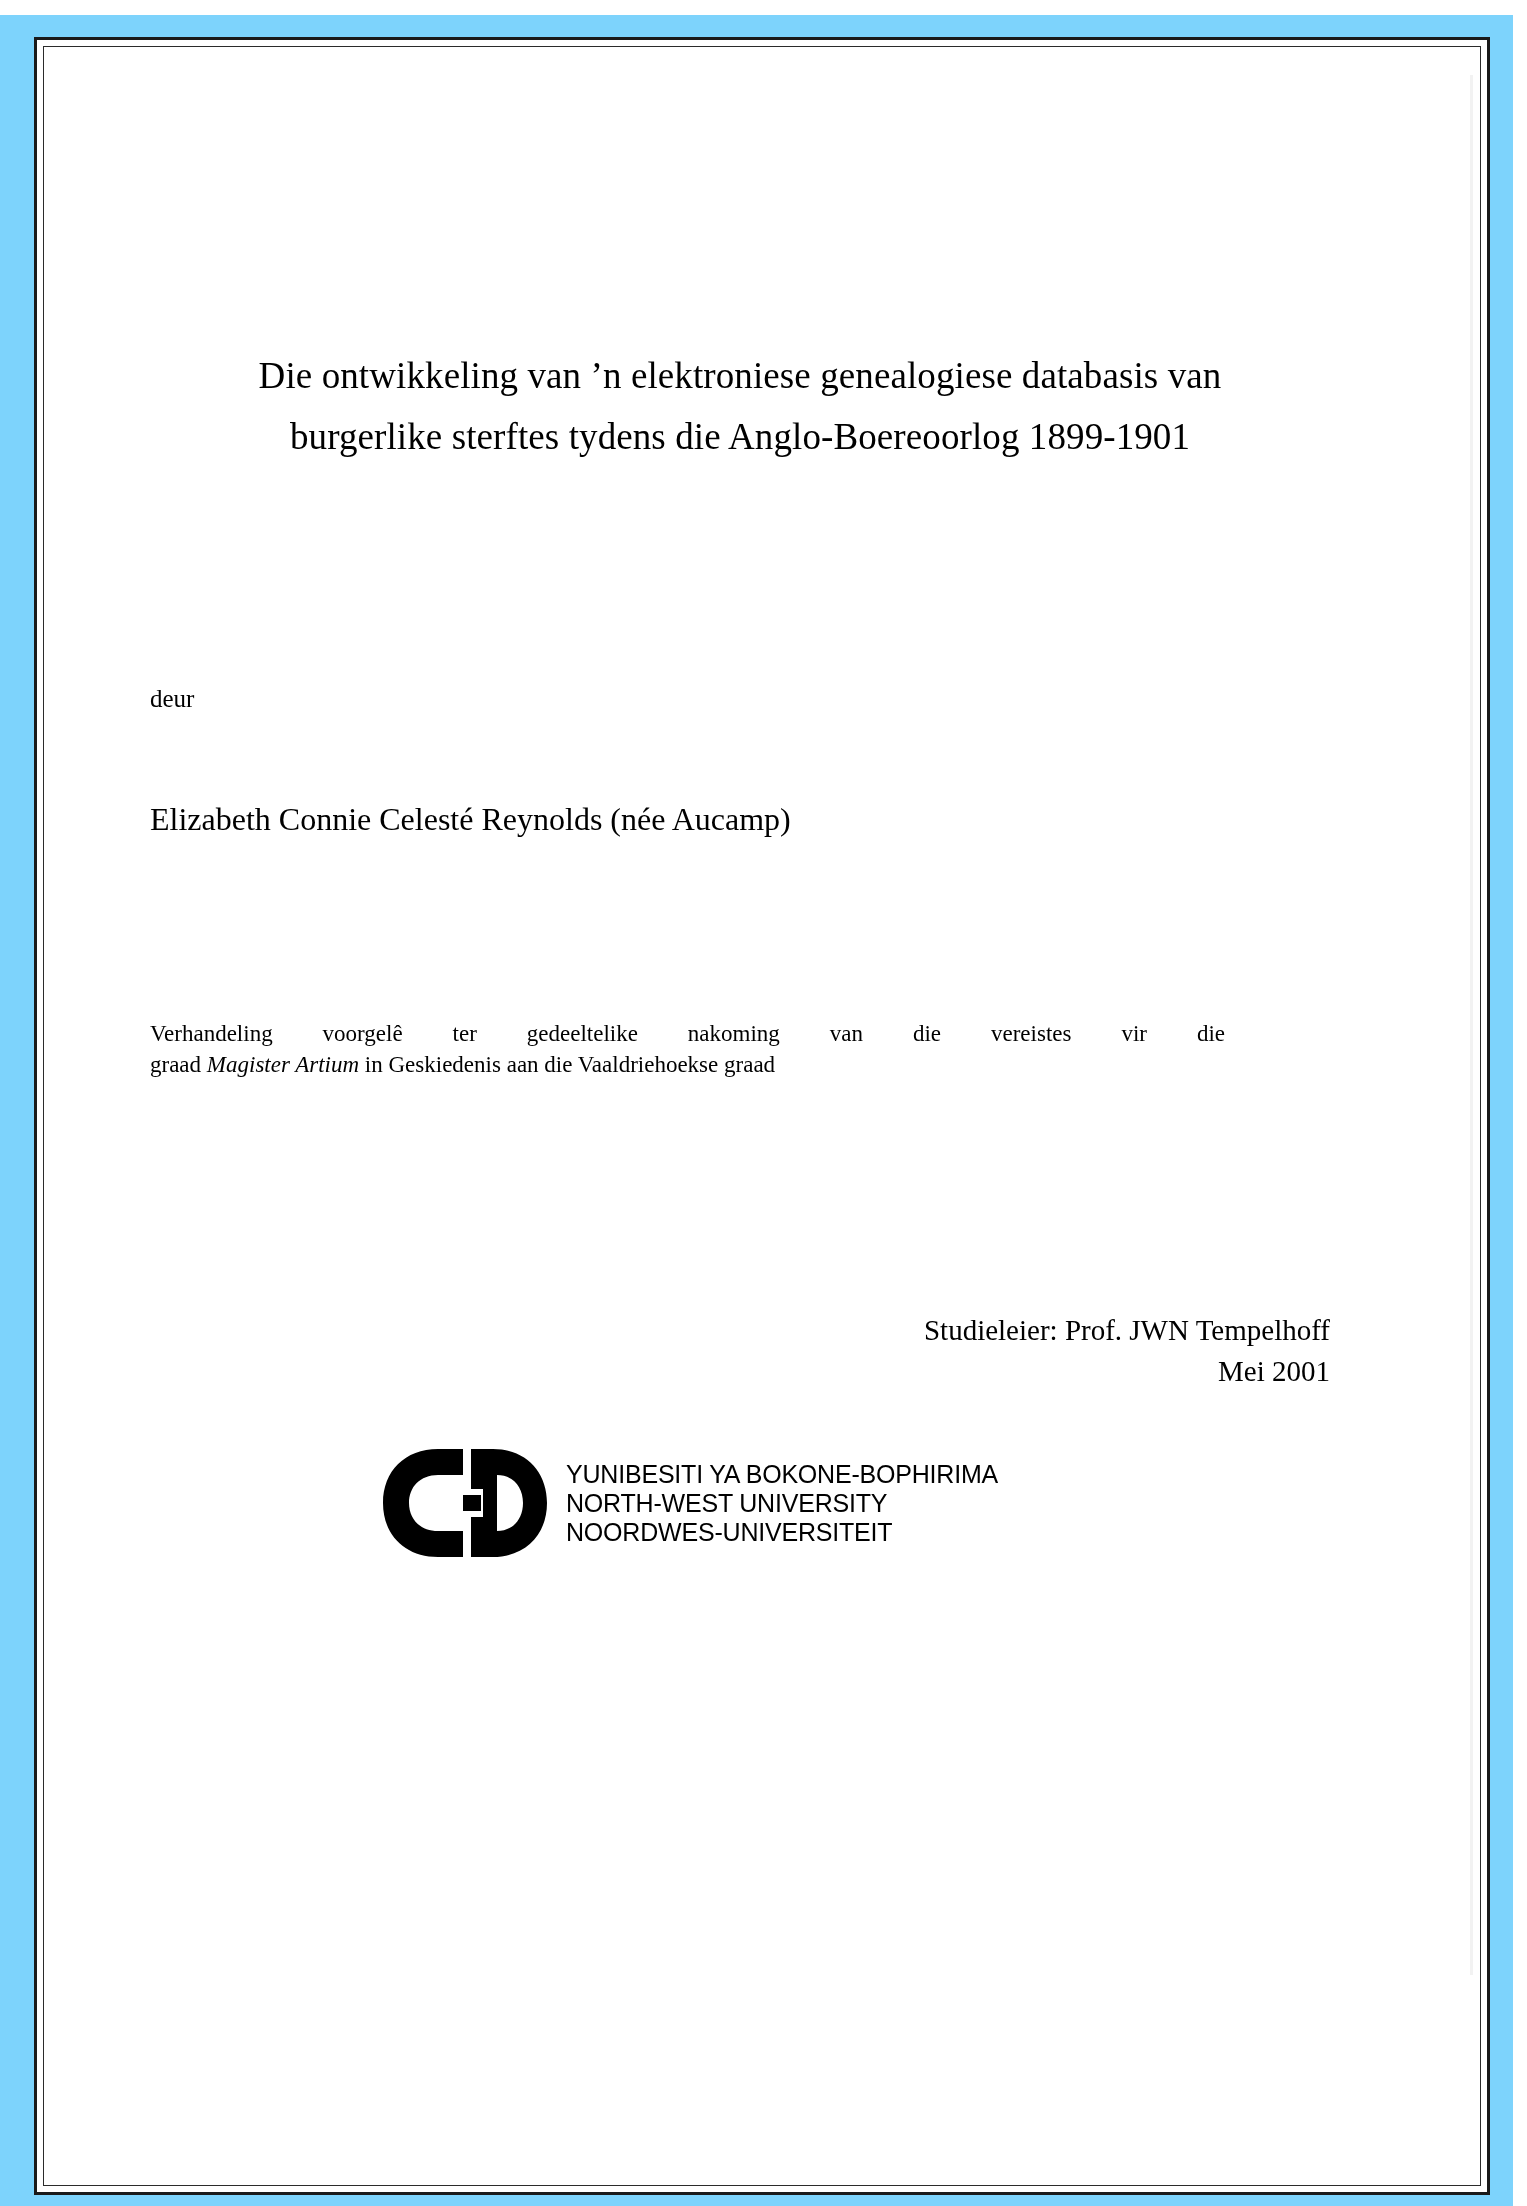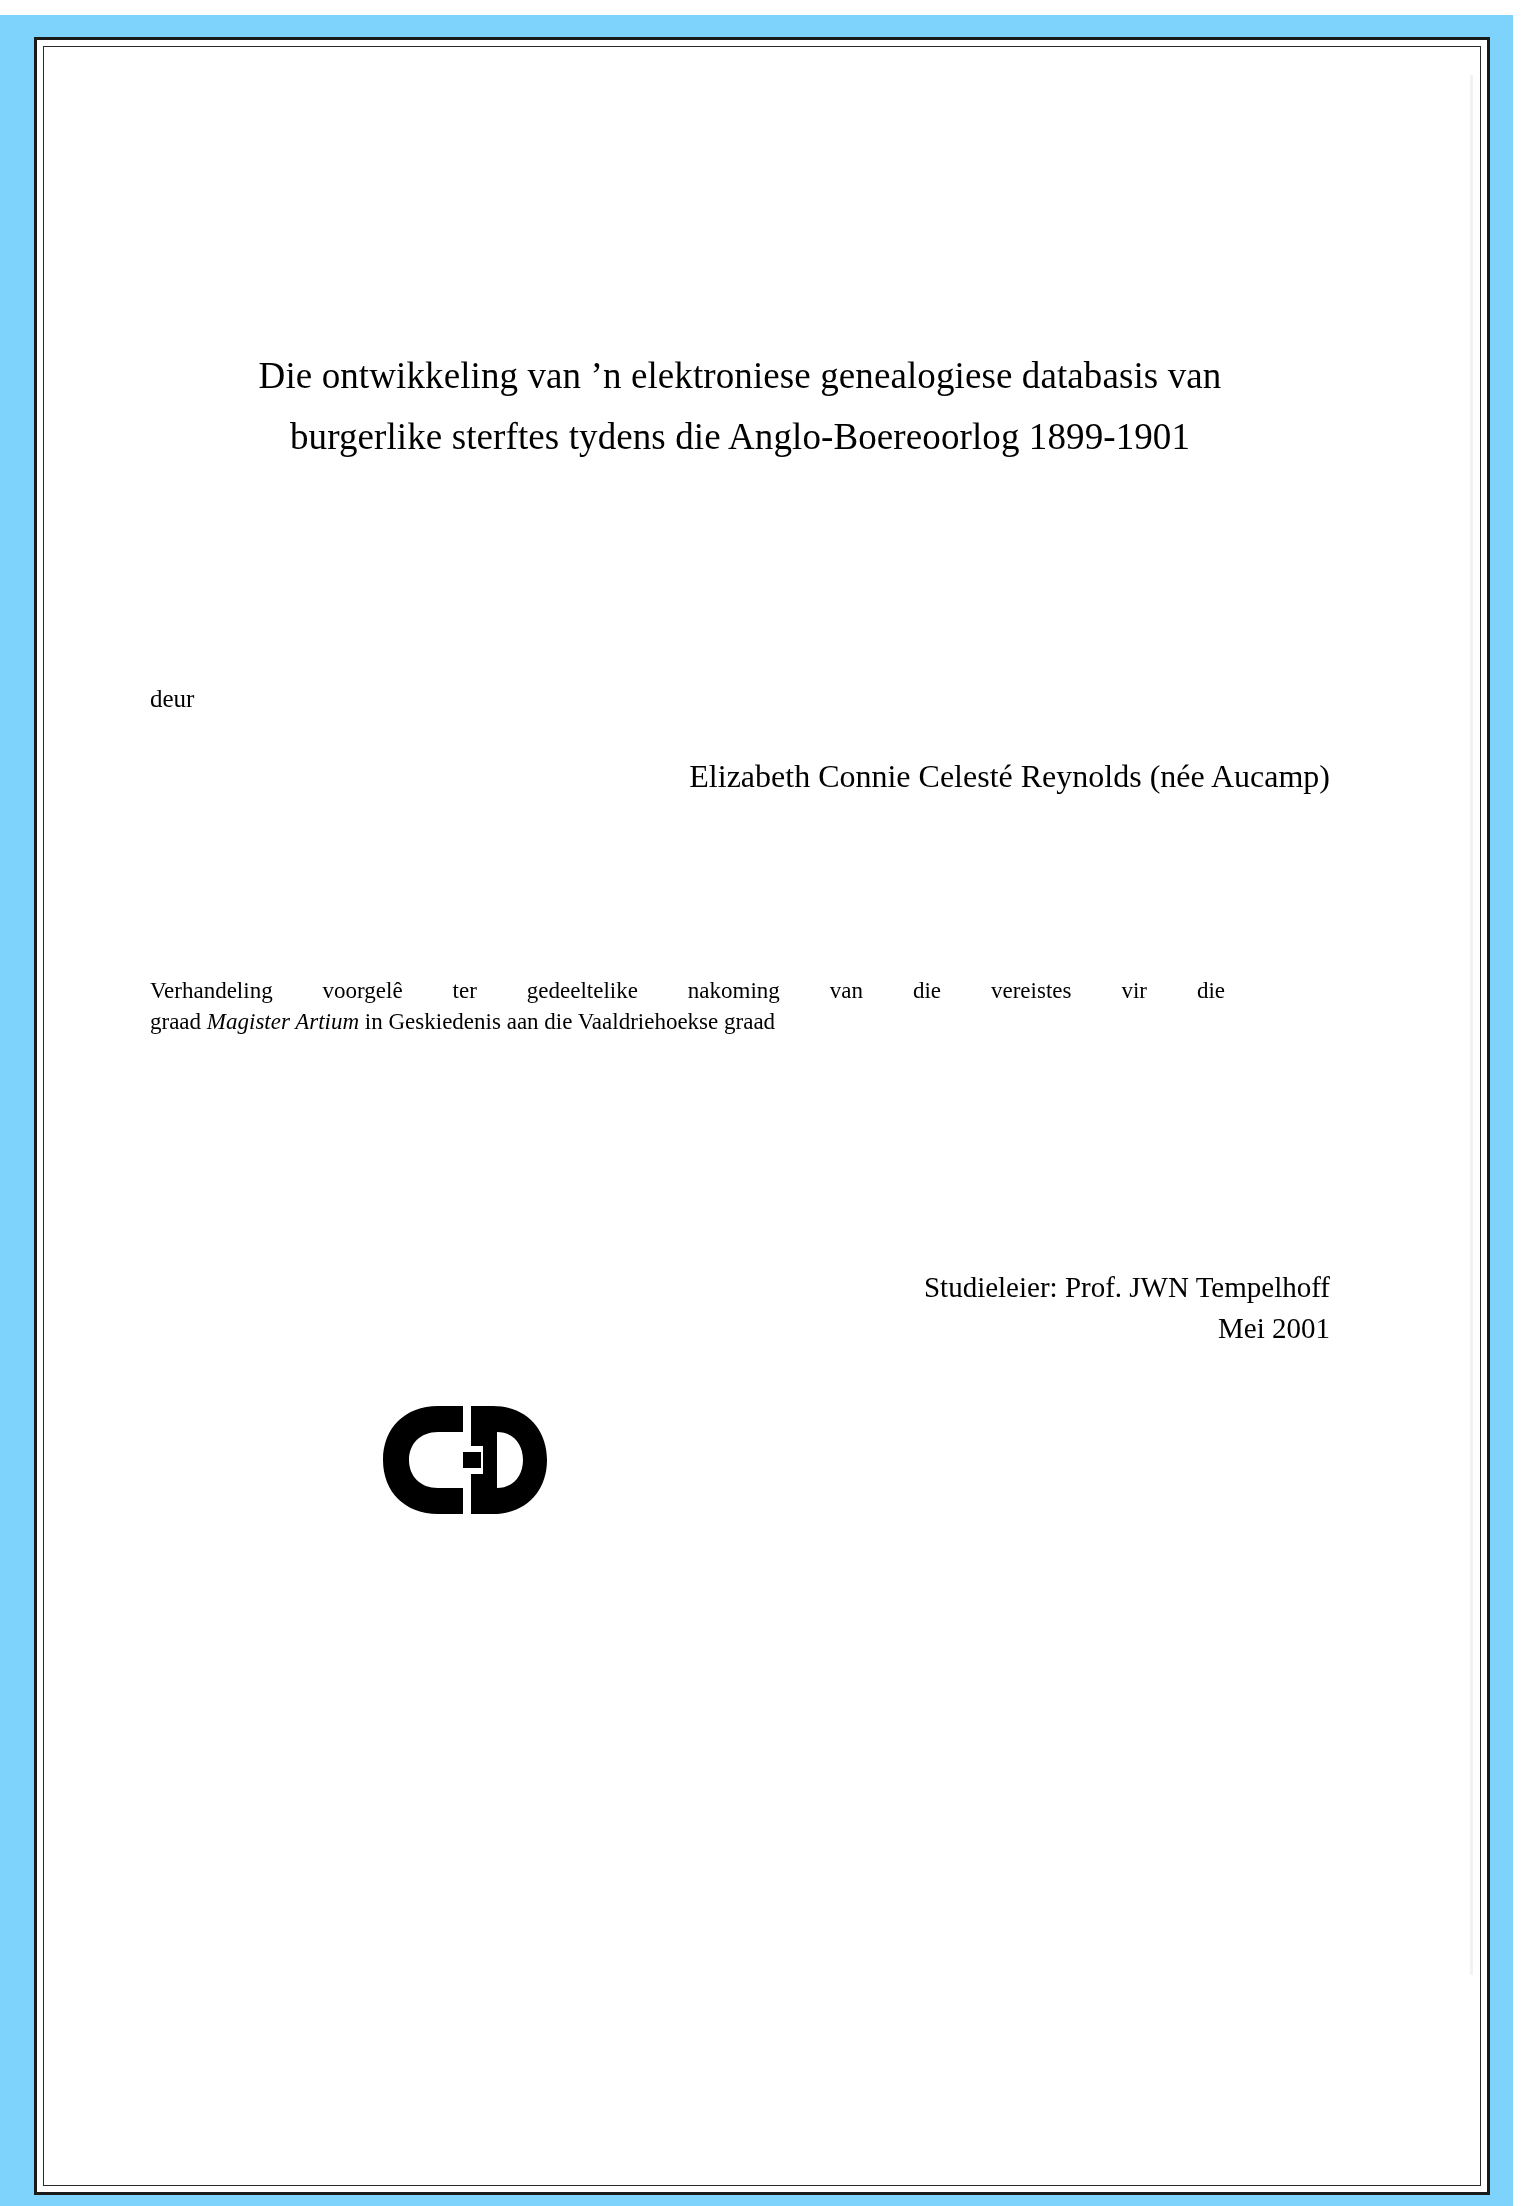--- a/index.html
+++ b/index.html
@@ -65,23 +65,23 @@
     display: block;
   }
 
   .deur {
     text-align: left;
     font-size: 25px;
     margin-top: 218px;
   }
 
   .author {
-    text-align: right;
+    text-align: left;
     font-size: 32px;
-    margin-top: 45px;
+    margin-top: 88px;
   }
 
   .statement {
     margin-top: 180px;
     font-size: 23px;
     line-height: 1.35;
     text-align: justify;
     width: 1075px;
   }
   .statement .l1 {
@@ -174,16 +174,21 @@
     <div class="logo-block">
       <span class="logo-mark">
         <svg viewBox="0 0 185 120" width="185" height="120" aria-hidden="true">
 
           <path d="M63 6 C30 6 8 28 8 60 C8 92 30 114 63 114 L88 114 L88 88 L63 88 C45 88 34 76 34 60 C34 44 45 32 63 32 L88 32 L88 6 Z" fill="#000000"></path>
           <path d="M96 6 L96 114 L118 114 C150 114 172 92 172 60 C172 28 150 6 118 6 Z M122 32 C138 32 148 44 148 60 C148 76 138 88 122 88 L122 32 Z" fill="#000000"></path>
           <rect x="82" y="46" width="26" height="28" fill="#ffffff"></rect>
           <rect x="88" y="52" width="18" height="16" fill="#000000"></rect>
         </svg>
       </span>
+      <span class="logo-text">
+        <span>YUNIBESITI YA BOKONE-BOPHIRIMA</span>
+        <span>NORTH-WEST UNIVERSITY</span>
+        <span>NOORDWES-UNIVERSITEIT</span>
+      </span>
     </div>
 
   </div>
 </div>
 
 </body></html>

